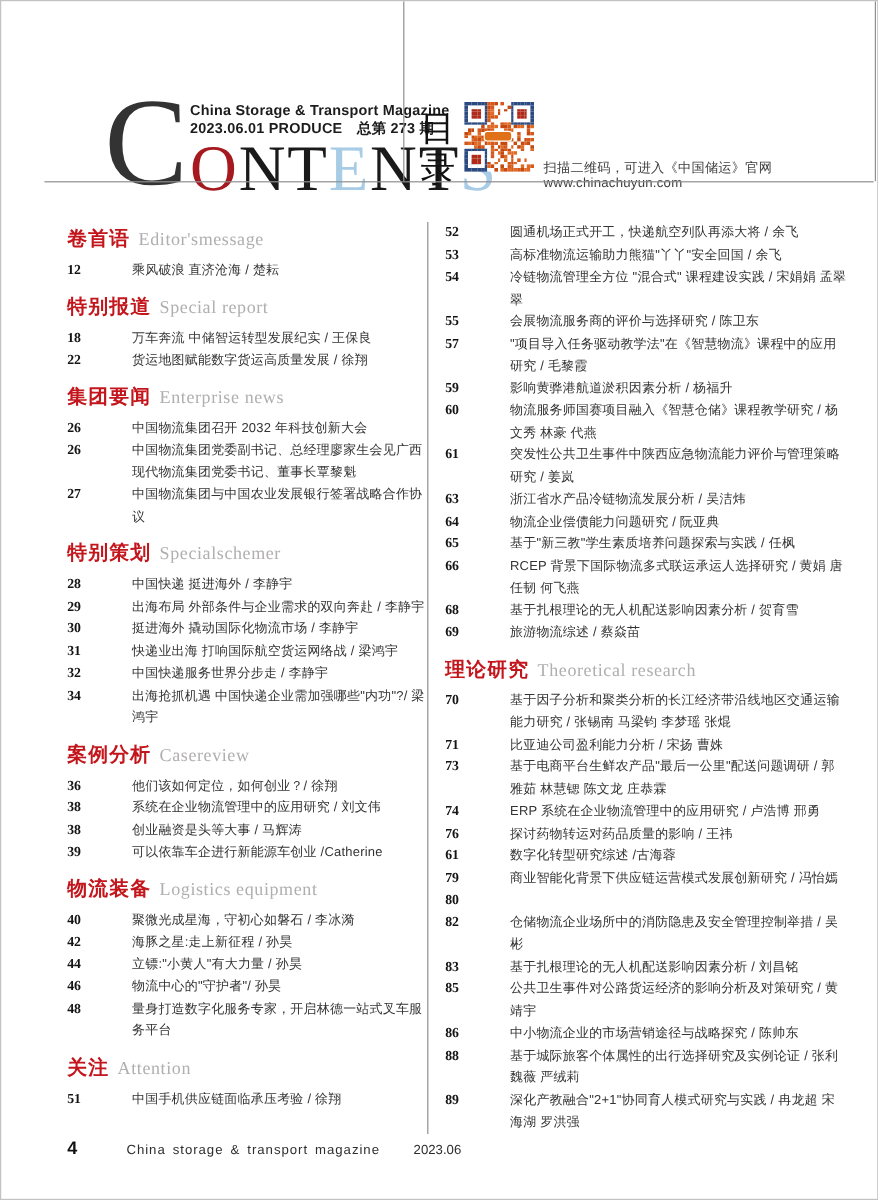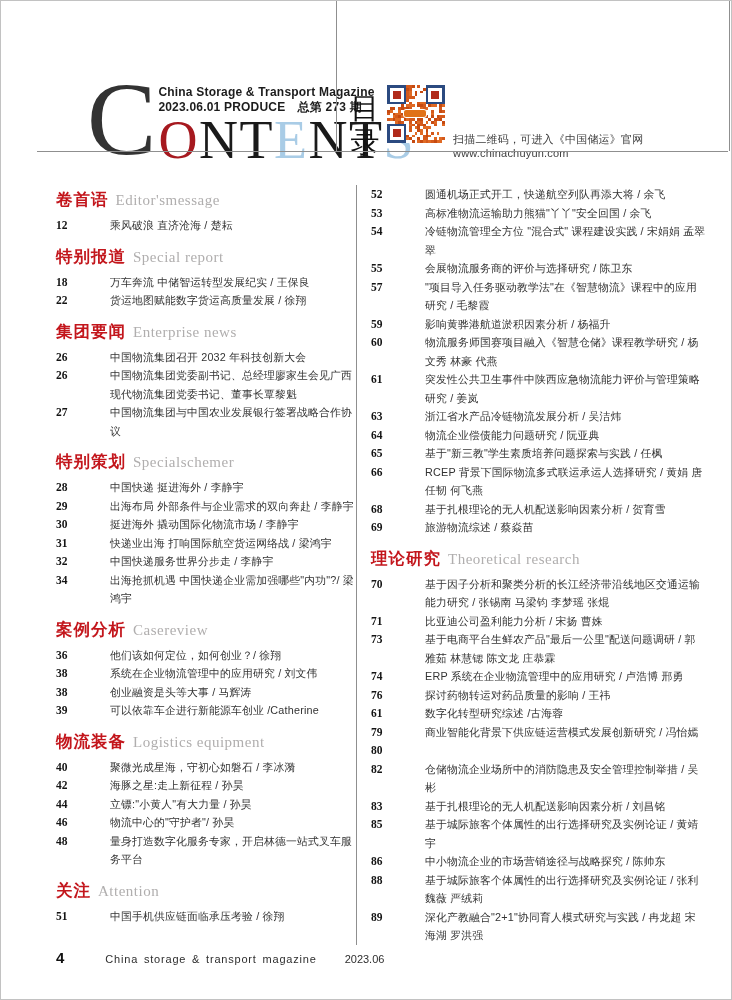--- a/index.html
+++ b/index.html
@@ -733,21 +733,21 @@
           <div class="entry">
             <span class="num">82</span>
             <span class="txt">仓储物流企业场所中的消防隐患及安全管理控制举措 / 吴彬</span>
           </div>
           <div class="entry">
             <span class="num">83</span>
             <span class="txt">基于扎根理论的无人机配送影响因素分析 / 刘昌铭</span>
           </div>
           <div class="entry">
             <span class="num">85</span>
-            <span class="txt">基于城际旅客个体属性的出行选择研究及实例论证 / 黄靖宇</span>
+            <span class="txt">公共卫生事件对公路货运经济的影响分析及对策研究 / 黄靖宇</span>
           </div>
           <div class="entry">
             <span class="num">86</span>
             <span class="txt">中小物流企业的市场营销途径与战略探究 / 陈帅东</span>
           </div>
           <div class="entry">
             <span class="num">88</span>
             <span class="txt">基于城际旅客个体属性的出行选择研究及实例论证 / 张利 魏薇 严绒莉</span>
           </div>
           <div class="entry">

